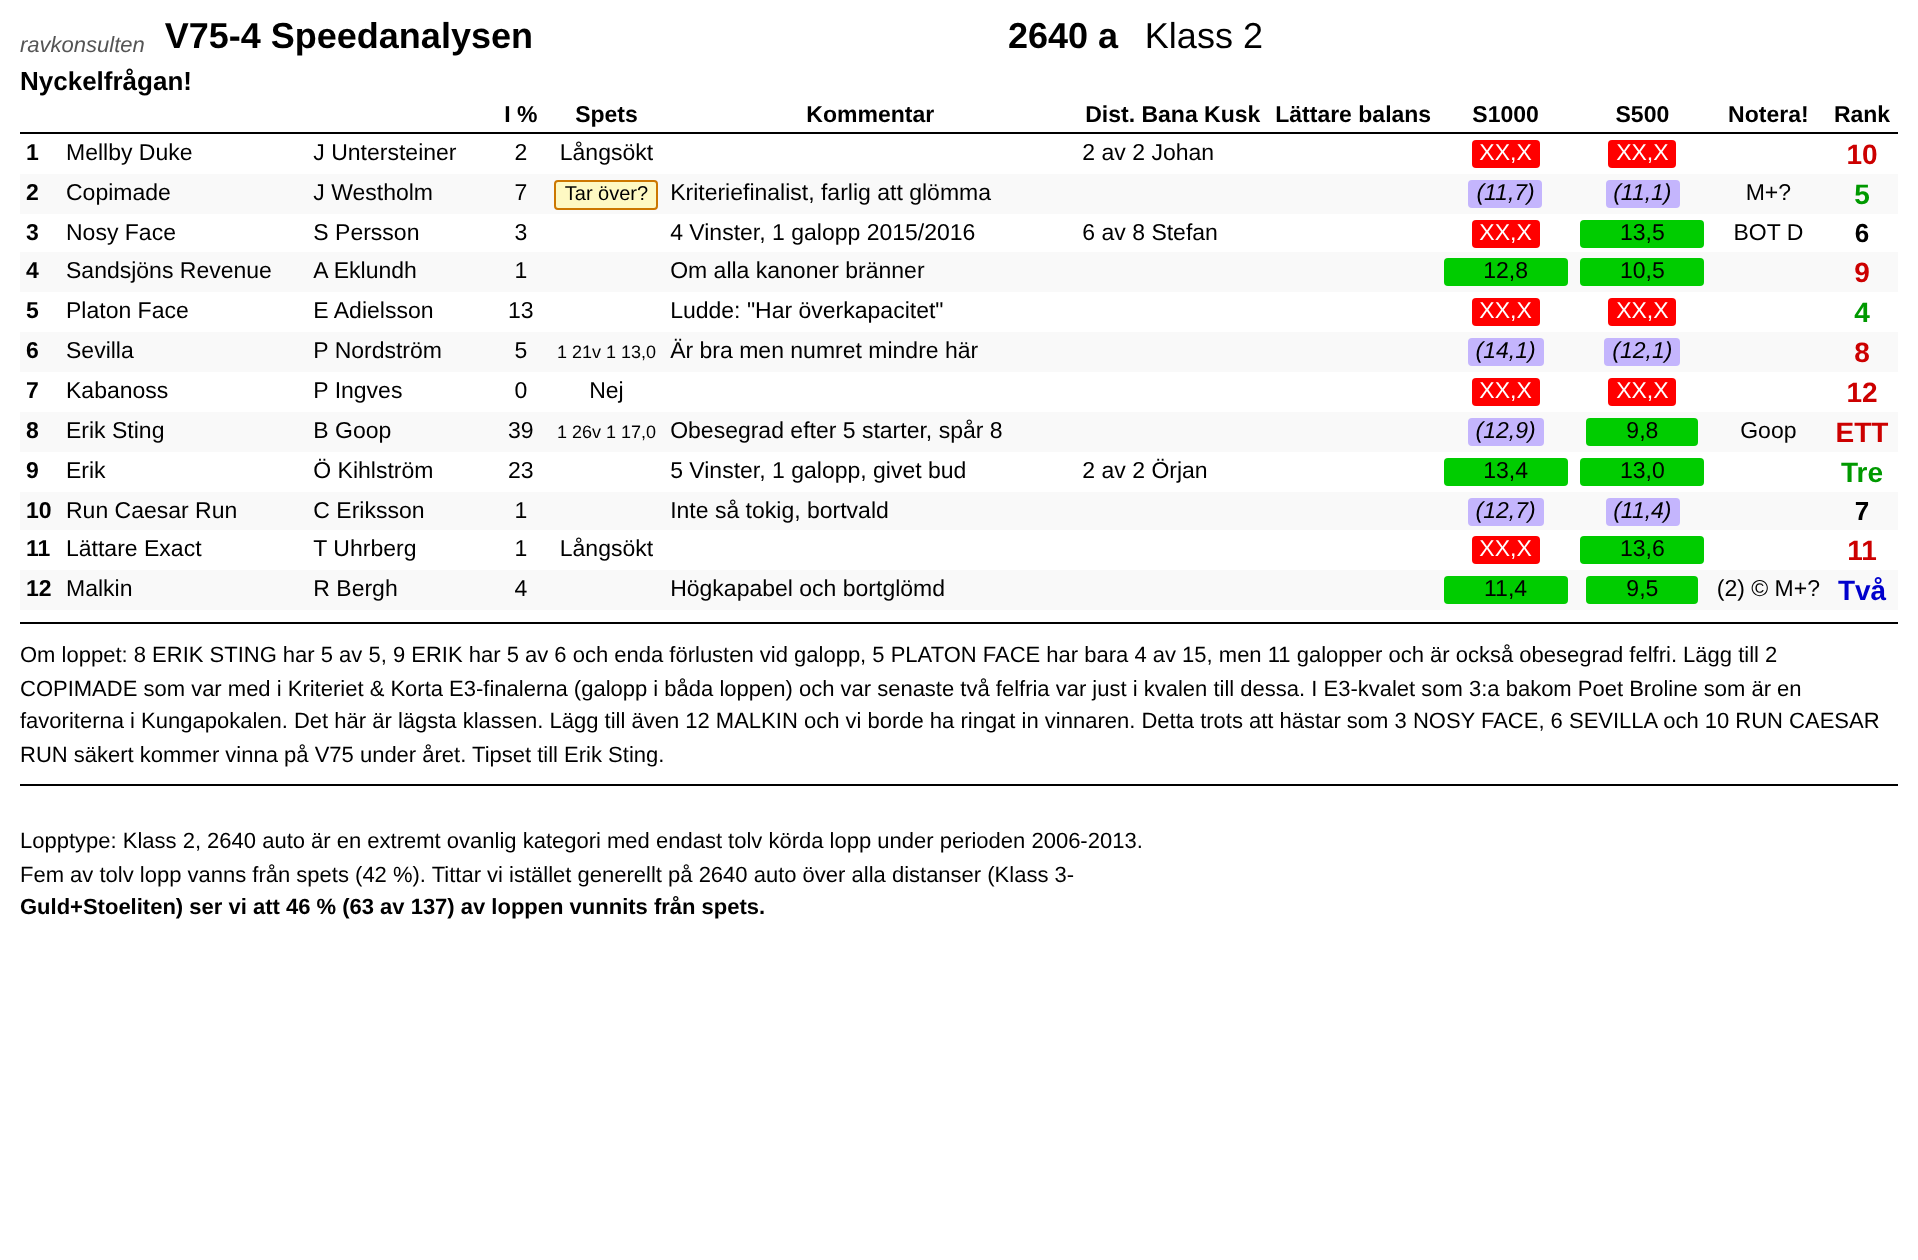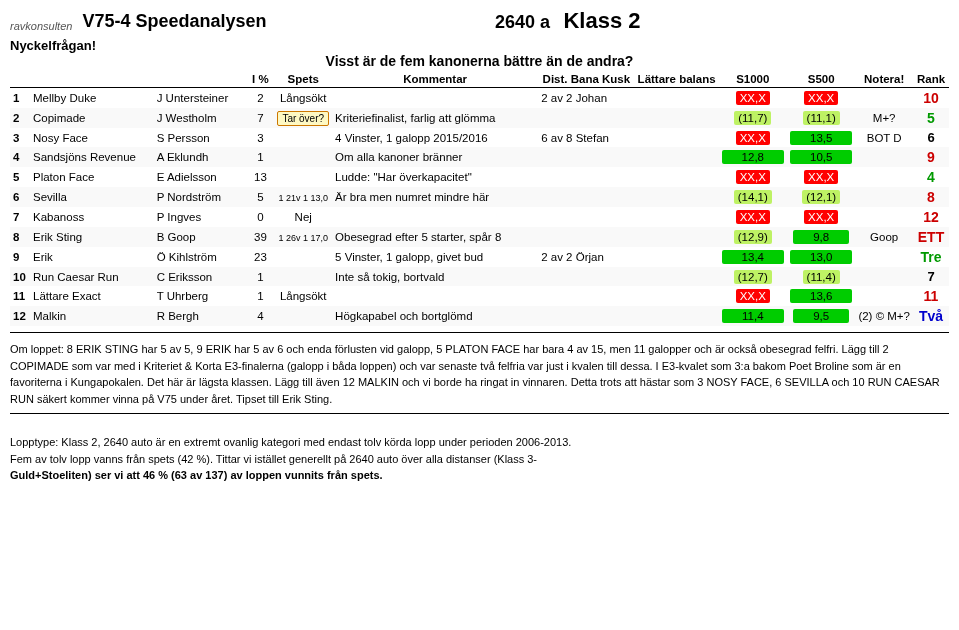--- a/index.html
+++ b/index.html
@@ -20,22 +20,22 @@
     .logo-text {
       font-size: 11px;
       color: #555;
       font-style: italic;
     }
     .main-title {
       font-size: 18px;
       font-weight: bold;
     }
     .klass {
-      font-size: 22px;
-      font-weight: bold;
+      font-size: 18px;
+      font-weight: normal;
     }
     .nyckelfragen {
       font-size: 13px;
       font-weight: bold;
     }
     .subtitle {
       font-size: 14px;
       font-weight: bold;
       text-align: center;
     }
@@ -67,21 +67,21 @@
     .col-kommentar { min-width: 200px; }
     .col-dist { min-width: 90px; }
     .col-lattare { width: 60px; text-align: center; }
     .col-s1000 { width: 48px; text-align: center; }
     .col-s500 { width: 48px; text-align: center; }
     .col-notera { width: 45px; text-align: center; }
     .col-rank { width: 36px; text-align: center; font-weight: bold; }
 
     .cell-green { background-color: #00cc00; color: #000; padding: 1px 20px; border-radius: 2px; display: inline-block; }
     .cell-red { background-color: #ff0000; color: #fff; padding: 1px 4px; border-radius: 2px; display: inline-block; }
-    .cell-orange { background-color: #bef264; color: #000; padding: 1px 4px; border-radius: 2px; display: inline-block; }
+    .cell-orange { background-color: #c4b5fd; color: #000; padding: 1px 4px; border-radius: 2px; display: inline-block; font-style: italic; }
 
     .rank-red { color: #cc0000; font-weight: bold; font-size: 14px; }
     .rank-green { color: #009900; font-weight: bold; font-size: 14px; }
     .rank-blue { color: #0000cc; font-weight: bold; font-size: 14px; }
     .rank-black { color: #000; font-weight: bold; font-size: 13px; }
 
     .tar-over-btn {
       background: #fef9c3;
       border: 1px solid #cc7700;
       padding: 1px 4px;
@@ -131,21 +131,20 @@
     <div style="text-align:center;">
       <span class="main-title">2640 a</span>
       &nbsp;&nbsp;
       <span class="klass">Klass 2</span>
     </div>
     <div style="width:80px;"></div>
   </div>
 
   <div style="display:flex; justify-content:space-between; margin-bottom:2px;flex-direction:column;">
     <span class="nyckelfragen">Nyckelfrågan!</span>
-    <span class="subtitle">Visst är de fem kanonerna bättre än de andra?</span>
     <span style="width:80px;"></span>
   </div>
 
   <table>
     <thead>
       <tr>
         <th class="col-num"></th>
         <th class="col-horse"></th>
         <th class="col-driver"></th>
         <th class="col-i">I %</th>

